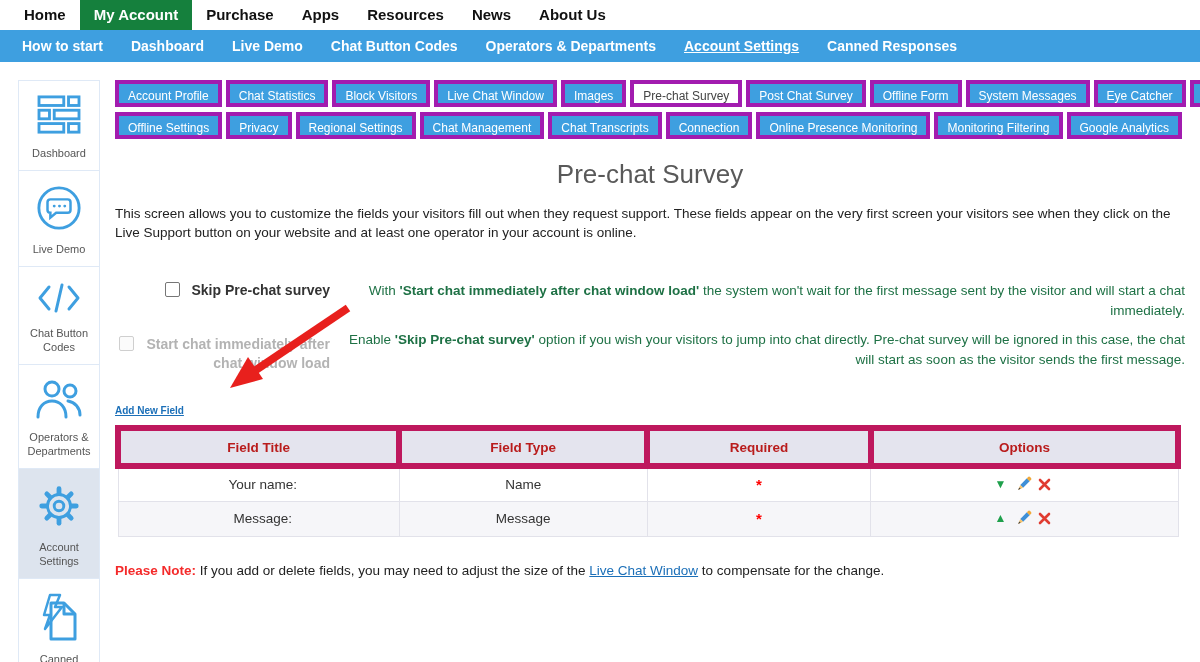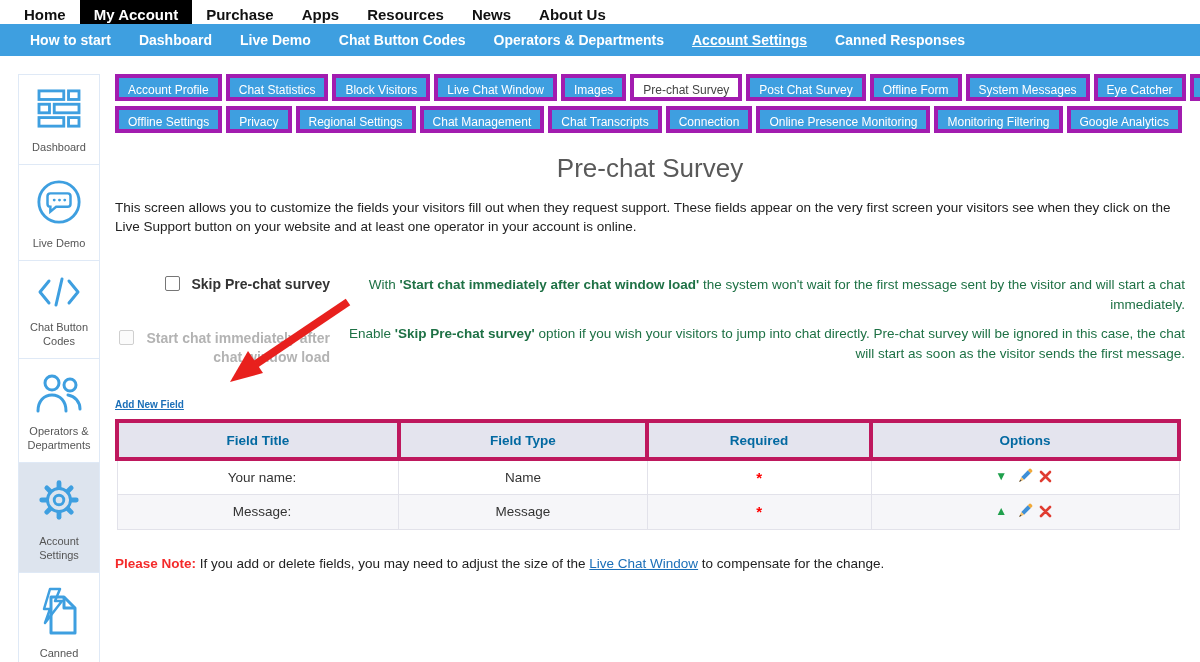--- a/index.html
+++ b/index.html
@@ -1,26 +1,26 @@
 <!DOCTYPE html>
 <html><head>
 <meta charset="utf-8">
 <style>
   * { margin:0; padding:0; box-sizing:border-box; }
   body { background:#fff; }
   .page { position:relative; width:1200px; height:662px; background:#fff;
           font-family:"Liberation Sans","DejaVu Sans",sans-serif; overflow:hidden; }
 
   
-  .topnav { display:flex; height:24px; padding-left:10px; background:#fff; }
+  .topnav { display:flex; height:30px; padding-left:10px; background:#fff; }
   .topnav-item { line-height:30px; padding:0 14px; font-size:15px; font-weight:bold; color:#111; cursor:pointer; }
-  .topnav-item.active { background:#000000; color:#fff; }
-
-  
-  .subnav { display:flex; height:32px; padding-left:16px; background:#3e9fe0; }
+  .topnav-item.active { background:#15803d; color:#fff; }
+
+  
+  .subnav { display:flex; height:32px; padding-left:8px; background:#3e9fe0; }
   .subnav-item { line-height:32px; padding:0 14px; font-size:14px; font-weight:bold; color:#fff; cursor:pointer; }
   .subnav-item.active { text-decoration:underline; }
 
   
   .layout { display:flex; align-items:flex-start; padding-top:18px; }
   .sidebar { margin-left:18px; width:82px; flex:none; display:flex; flex-direction:column; }
   .side-item { border:1px solid #dfe9f6; margin-top:-1px; background:#fff; text-align:center;
                padding:14px 3px 10px; cursor:pointer; }
   .side-item:first-child { margin-top:0; }
   .side-item.active { background:#dde4ee; }
@@ -51,22 +51,22 @@
   .opt-help { flex:1; color:#1e7145; font-size:13.5px; line-height:19.5px; }
   .opt-help p { margin-bottom:10px; }
 
   .add-link { display:inline-block; margin:26px 0 9px; font-size:10px; font-weight:bold;
               color:#1b6fb8; text-decoration:underline; cursor:pointer; }
 
   .arrow-svg { position:absolute; left:95px; top:216px; pointer-events:none; z-index:5; }
 
   
   table { border-collapse:collapse; width:1066px; font-size:13.5px; color:#333; }
-  th { background:#e4e4ee; color:#0369a1; font-weight:bold; height:38px;
-       border:4px solid #be185d; text-align:center; }
+  th { background:#e4e4ee; color:#b91c1c; font-weight:bold; height:38px;
+       border:6px solid #be185d; text-align:center; }
   td { height:35px; border:1px solid #e2e2ea; text-align:center; background:#fff; }
   tr.alt td { background:#f6f6f9; }
   td.c1, th.c1 { width:283px; }
   td.c2, th.c2 { width:249px; }
   td.c3, th.c3 { width:225px; }
   td.c4, th.c4 { width:309px; }
   td.c1 { text-align:center; padding-left:8px; }
   .req { color:#f00; font-weight:bold; font-size:15px; }
   .tri { color:#1fa04c; font-size:12px; vertical-align:1px; margin-right:8px; cursor:pointer; }
   .icon-btn { display:inline-block; vertical-align:-2px; margin:0 3px; cursor:pointer; }

